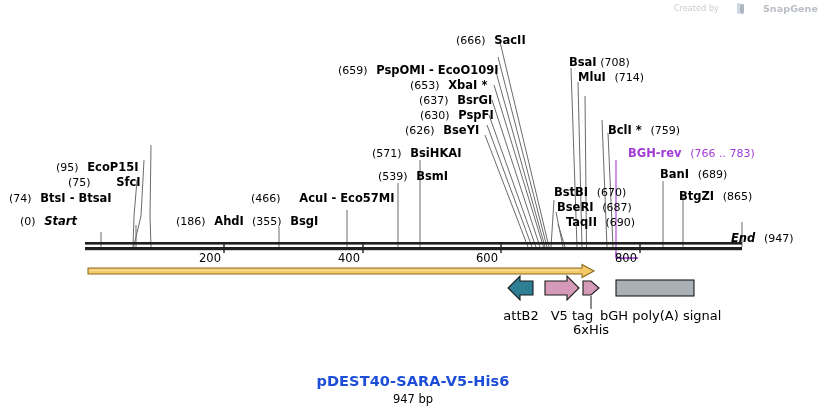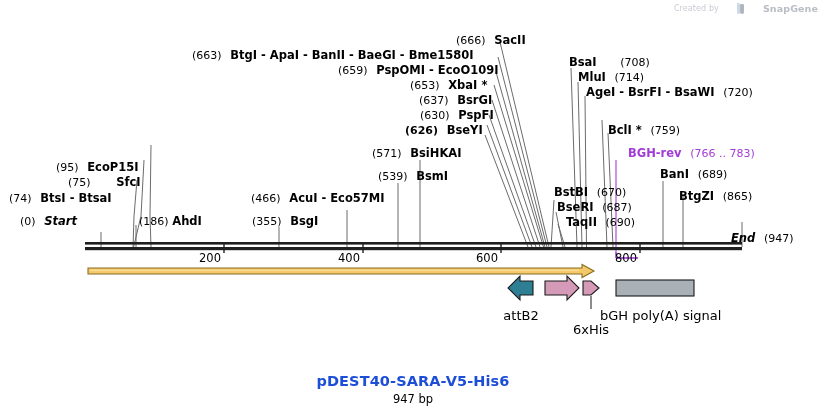--- a/index.html
+++ b/index.html
@@ -139,24 +139,20 @@
     </g>
     <g>
       <path d="M583,281 L591,281 L599,288 L591,295 L583,295 Z" fill="#d59ab8" stroke="#1b1b1b" stroke-width="1.1" stroke-linejoin="miter"></path>
       <path d="M591,296 L591,309" stroke="#1b1b1b" stroke-width="1" fill="none"></path>
     </g>
     <g>
       <rect x="616" y="280" width="78" height="16" fill="#a9b0b6" stroke="#1b1b1b" stroke-width="1.1"></rect>
     </g>
   </svg>
 
-  <div class="lbl" style="left:192px;top:49px;">
-    <span class="pos" style="margin-right: 5px;">(663)</span>
-    <span class="name">BtgI - ApaI - BanII - BaeGI - Bme1580I</span>
-  </div>
 
   <div class="lbl" style="left:456px;top:34px;">
     <span class="pos" style="margin-right: 5px;">(666)</span>
     <span class="name">SacII</span>
   </div>
 
   <div class="lbl" style="left:338px;top:64px;">
     <span class="pos" style="margin-right: 5px;">(659)</span>
     <span class="name">PspOMI - EcoO109I</span>
   </div>
@@ -170,46 +166,46 @@
     <span class="pos" style="margin-right: 5px;">(637)</span>
     <span class="name">BsrGI</span>
   </div>
 
   <div class="lbl" style="left:420px;top:109px;">
     <span class="pos" style="margin-right: 5px;">(630)</span>
     <span class="name">PspFI</span>
   </div>
 
   <div class="lbl" style="left:405px;top:124px;">
-    <span class="pos" style="margin-right: 5px; font-weight: bold;">(626)</span>
+    <span class="pos" style="margin-right: 5px;">(626)</span>
     <span class="name">BseYI</span>
   </div>
 
   <div class="lbl" style="left:372px;top:147px;">
     <span class="pos" style="margin-right: 5px;">(571)</span>
     <span class="name">BsiHKAI</span>
   </div>
 
   <div class="lbl" style="left:378px;top:170px;">
     <span class="pos" style="margin-right: 5px;">(539)</span>
     <span class="name">BsmI</span>
   </div>
 
   <div class="lbl" style="left:251px;top:192px;">
-    <span class="pos" style="margin-right: 5px;">(466)</span>
+    <span class="pos" style="margin-right: 15px;">(466)</span>
     <span class="name">AcuI - Eco57MI</span>
   </div>
 
   <div class="lbl" style="left:252px;top:215px;">
     <span class="pos" style="margin-right: 5px;">(355)</span>
     <span class="name">BsgI</span>
   </div>
 
   <div class="lbl" style="left:139px;top:215px;">
-    <span class="pos" style="">(186)</span>
+    <span class="pos" style="margin-right: 5px; padding-left: 37px;">(186)</span>
     <span class="name">AhdI</span>
   </div>
 
   <div class="lbl" style="left:56px;top:161px;">
     <span class="pos" style="margin-right: 5px;">(95)</span>
     <span class="name">EcoP15I</span>
   </div>
 
   <div class="lbl" style="left:68px;top:176px;">
     <span class="pos" style="margin-right: 22px;">(75)</span>
@@ -220,33 +216,29 @@
     <span class="pos" style="margin-right: 5px;">(74)</span>
     <span class="name">BtsI - BtsaI</span>
   </div>
 
   <div class="lbl italic" style="left:20px;top:215px;">
     <span class="pos" style="margin-right: 5px;">(0)</span>
     <span class="name">Start</span>
   </div>
 
   <div class="lbl" style="left:569px;top:56px;">
-    <span class="name" style="margin-right: 20px;">BsaI</span>
+    <span class="name" style="margin-right: 0;">BsaI</span>
     <span class="pos">(708)</span>
   </div>
 
   <div class="lbl" style="left:578px;top:71px;">
     <span class="name" style="margin-right: 5px;">MluI</span>
     <span class="pos">(714)</span>
   </div>
 
-  <div class="lbl" style="left:586px;top:86px;">
-    <span class="name" style="margin-right: 5px;">AgeI - BsrFI - BsaWI</span>
-    <span class="pos">(720)</span>
-  </div>
 
 
   <div class="lbl" style="left:608px;top:124px;">
     <span class="name" style="margin-right: 5px;">BclI *</span>
     <span class="pos">(759)</span>
   </div>
 
   <div class="lbl feat" style="left:628px;top:147px;">
     <span class="name" style="margin-right: 5px;">BGH-rev</span>
     <span class="pos">(766 .. 783)</span>
@@ -281,19 +273,20 @@
     <span class="name" style="margin-right: 5px;">End</span>
     <span class="pos">(947)</span>
   </div>
 
   <div class="tick-num" style="left:199px;top:251px;">200</div>
   <div class="tick-num" style="left:338px;top:251px;">400</div>
   <div class="tick-num" style="left:476px;top:251px;">600</div>
   <div class="tick-num" style="left:615px;top:251px;">800</div>
 
   <div class="flabel" style="left:466px;top:308px;width:110px;">attB2</div>
+  <div class="flabel" style="left:517px;top:308px;width:110px;">V5 tag</div>
   <div class="flabel" style="left:536px;top:322px;width:110px;">6xHis</div>
   <div class="flabel" style="left:600px;top:308px;width:140px;text-align:left;">bGH poly(A) signal</div>
 
   <div class="title" style="top:373px;">pDEST40-SARA-V5-His6</div>
   <div class="subtitle" style="top:392px;">947 bp</div>
 
 </div>
 
 </body></html>

